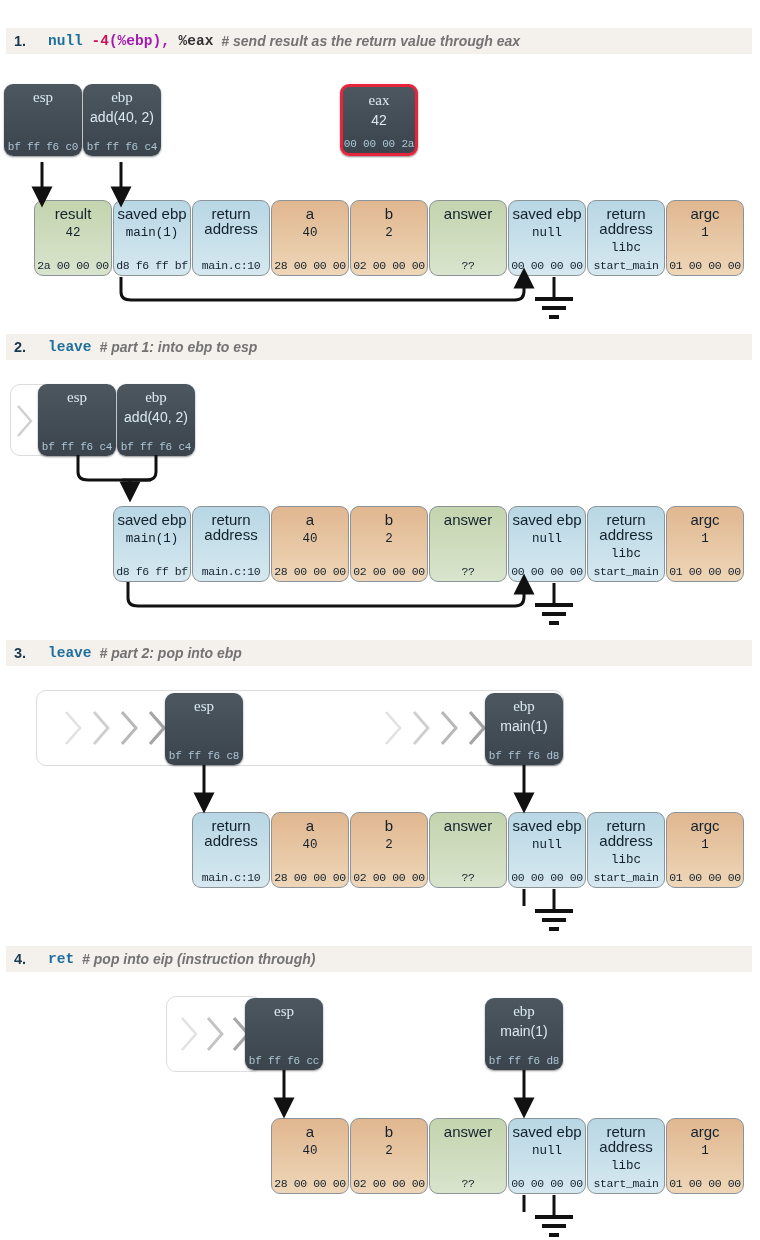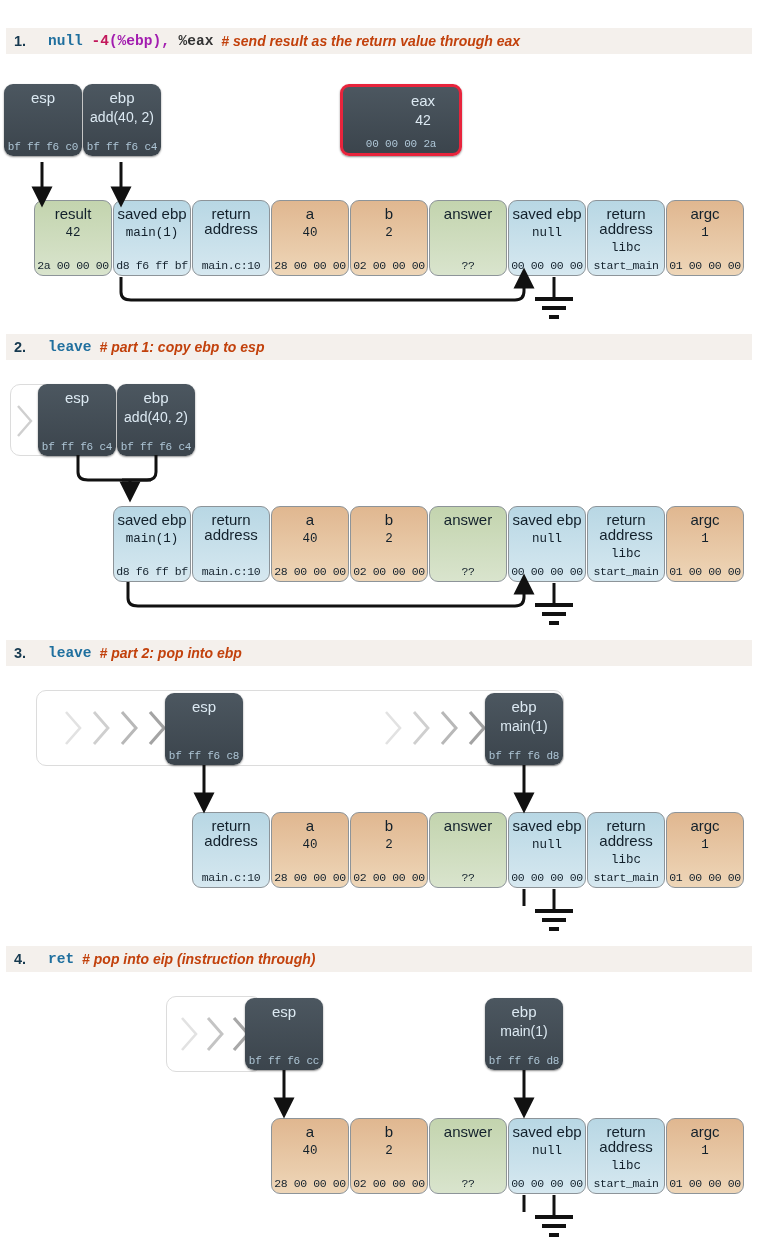--- a/index.html
+++ b/index.html
@@ -21,35 +21,35 @@
     margin-left:8px;width:34px;
   }
   .cl-code{
     font-family:"Liberation Mono", monospace;font-size:14.5px;
     color:#1f6f9e;font-weight:bold;white-space:pre;
   }
   .cl-code .neg{color:#c2185b;}
   .cl-code .pct{color:#333333;}
   .cl-code .paren{color:#a21caf;}
   .cl-comment{
-    font-size:14px;color:#c2410c;font-style:italic;font-weight:bold;
+    font-size:14px;color:#737373;font-style:italic;font-weight:bold;
     margin-left:8px;white-space:pre;
   }
 
   
   .reg{
     position:absolute;width:78px;height:72px;border-radius:9px;
     background:linear-gradient(180deg,#4c5760 0%,#3b444c 100%);
     box-shadow:0 1px 2px rgba(0,0,0,.45);
     color:#cfe0ea;text-align:center;
     display:flex;flex-direction:column;align-items:center;
     z-index:4;
   }
   .reg.eax{border:3px solid #e8243c;width:72px;height:66px;}
-  .reg .rname{font-size:15px;margin-top:5px;color:#dce9f2;}
+  .reg .rname{font-size:15px;margin-top:5px;color:#dce9f2;font-family:Liberation Serif, serif;}
   .reg .rval{font-size:14px;margin-top:3px;color:#dce9f2;}
   .reg .rhex{
     position:absolute;bottom:3px;left:0;right:0;
     font-family:"Liberation Mono", monospace;font-size:11px;
     color:#aec6d6;letter-spacing:-0.2px;
   }
 
   
   .pill{
     position:absolute;border:1.5px solid #dcdcdc;border-radius:10px;
@@ -140,21 +140,21 @@
   <div class="reg" style="left:4px;top:84px;">
     <div class="rname">esp</div>
     <div class="rval"></div>
     <div class="rhex">bf ff f6 c0</div>
   </div>
   <div class="reg" style="left:83px;top:84px;">
     <div class="rname">ebp</div>
     <div class="rval">add(40, 2)</div>
     <div class="rhex">bf ff f6 c4</div>
   </div>
-  <div class="reg eax" style="left:340px;top:84px;padding-left:44px;">
+  <div class="reg eax" style="left:340px;top:84px;">
     <div class="rname">eax</div>
     <div class="rval">42</div>
     <div class="rhex">00 00 00 2a</div>
   </div>
 
   <div class="cell green" style="left:34px;top:200px;">
     <div class="cname">result</div>
     <div class="cval">42</div>
     <div class="chex">2a 00 00 00</div>
   </div>
@@ -195,21 +195,21 @@
   </div>
   <div class="cell tan" style="left:666px;top:200px;">
     <div class="cname">argc</div>
     <div class="cval">1</div>
     <div class="chex">01 00 00 00</div>
   </div>
 
   <div class="codeline" style="top:334px;">
     <span class="cl-num">2.</span>
     <span class="cl-code">leave</span>
-    <span class="cl-comment"># part 1: copy ebp to esp</span>
+    <span class="cl-comment"># part 1: into ebp to esp</span>
   </div>
 
   <div class="pill" style="left:10px;top:384px;width:60px;height:72px;"></div>
   <svg class="chev" style="left:12px;top:400px;" width="26" height="42">
     <path d="M6,6 L19,21 L6,36" stroke="#cfcfcf" stroke-width="2.4" fill="none"></path>
   </svg>
 
   <div class="reg" style="left:38px;top:384px;">
     <div class="rname">esp</div>
     <div class="rval"></div>

